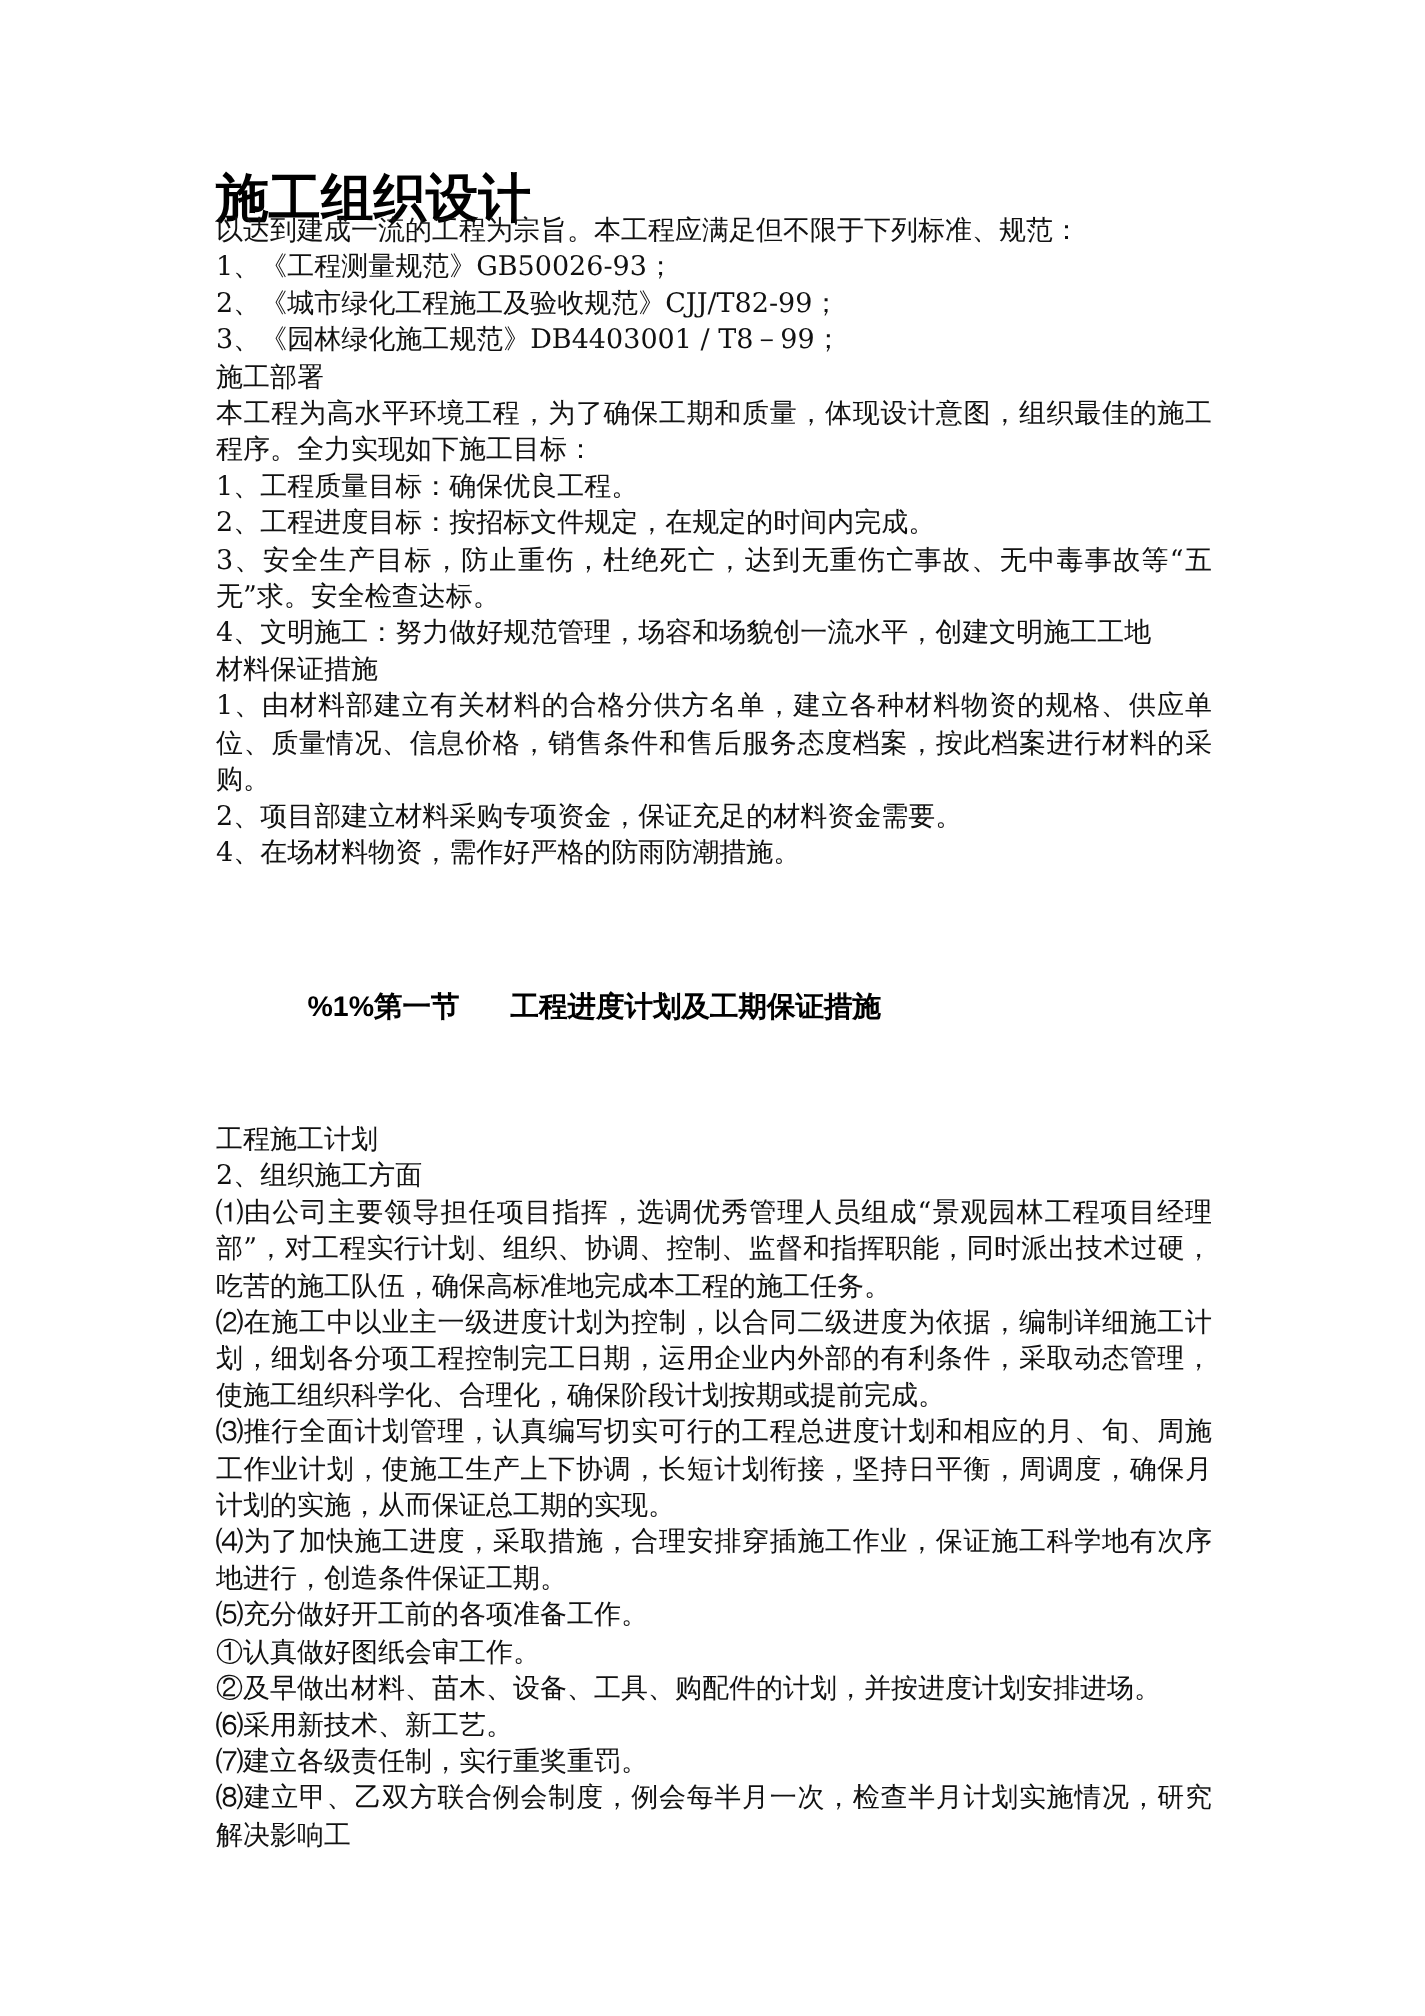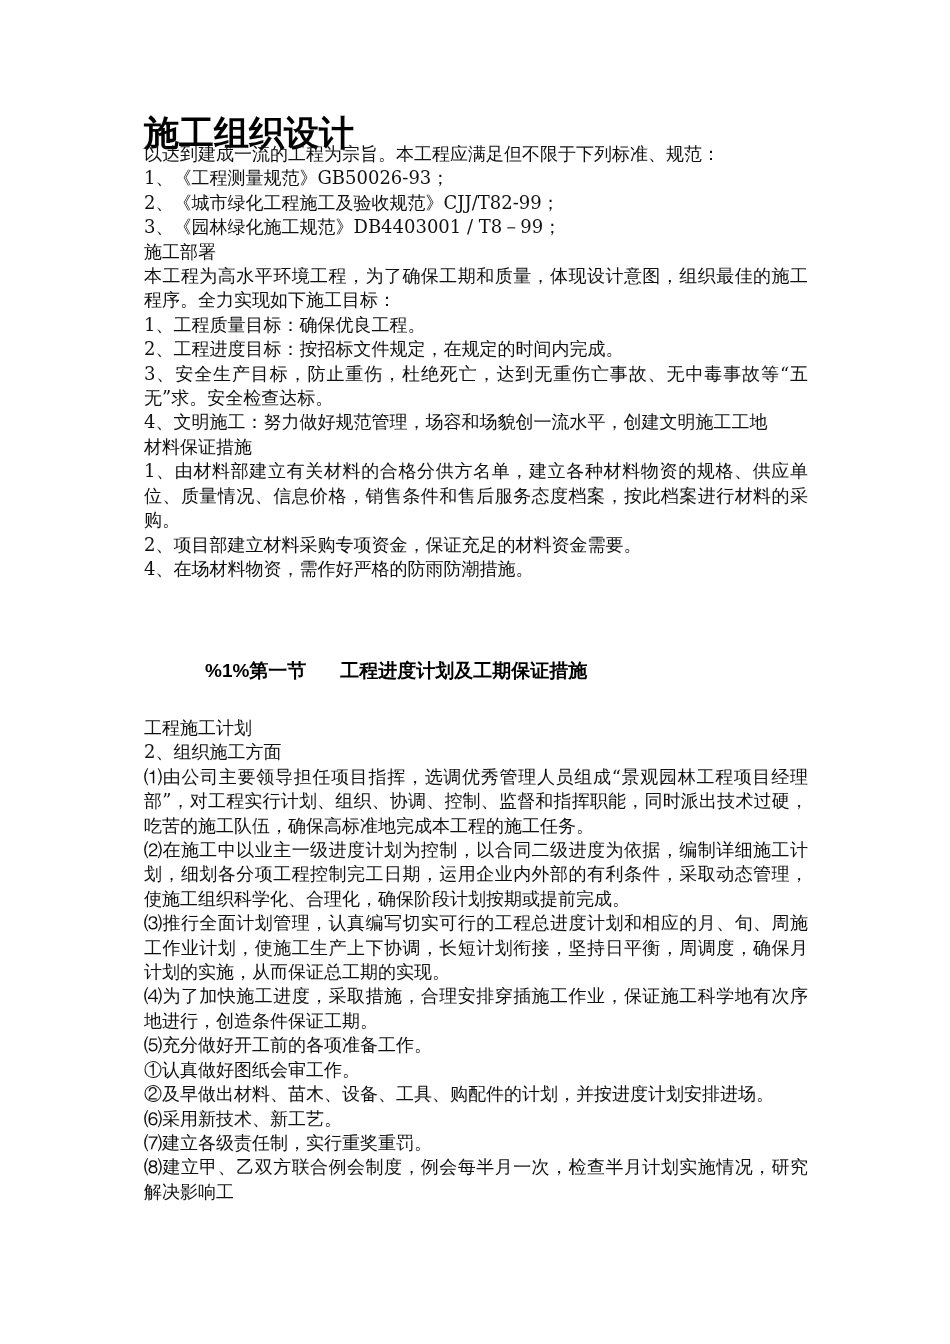--- a/index.html
+++ b/index.html
@@ -32,21 +32,21 @@
   <p>4、文明施工：努力做好规范管理，场容和场貌创一流水平，创建文明施工工地</p>
 
   <p>材料保证措施</p>
   <p>1、由材料部建立有关材料的合格分供方名单，建立各种材料物资的规格、供应单位、质量情况、信息价格，销售条件和售后服务态度档案，按此档案进行材料的采购。</p>
   <p>2、项目部建立材料采购专项资金，保证充足的材料资金需要。</p>
   <p>4、在场材料物资，需作好严格的防雨防潮措施。</p>
 </div>
 
 <div class="section-heading"><span>%1%第一节</span><span class="gap"></span><span>工程进度计划及工期保证措施</span></div>
 
-<div class="block" style="top:716px;">
+<div class="block" style="top:748px;">
   <p>工程施工计划</p>
   <p>2、组织施工方面</p>
   <p>⑴由公司主要领导担任项目指挥，选调优秀管理人员组成“景观园林工程项目经理部”，对工程实行计划、组织、协调、控制、监督和指挥职能，同时派出技术过硬，吃苦的施工队伍，确保高标准地完成本工程的施工任务。</p>
   <p>⑵在施工中以业主一级进度计划为控制，以合同二级进度为依据，编制详细施工计划，细划各分项工程控制完工日期，运用企业内外部的有利条件，采取动态管理，使施工组织科学化、合理化，确保阶段计划按期或提前完成。</p>
   <p>⑶推行全面计划管理，认真编写切实可行的工程总进度计划和相应的月、旬、周施工作业计划，使施工生产上下协调，长短计划衔接，坚持日平衡，周调度，确保月计划的实施，从而保证总工期的实现。</p>
   <p>⑷为了加快施工进度，采取措施，合理安排穿插施工作业，保证施工科学地有次序地进行，创造条件保证工期。</p>
   <p>⑸充分做好开工前的各项准备工作。</p>
   <p>①认真做好图纸会审工作。</p>
   <p>②及早做出材料、苗木、设备、工具、购配件的计划，并按进度计划安排进场。</p>
   <p>⑹采用新技术、新工艺。</p>

